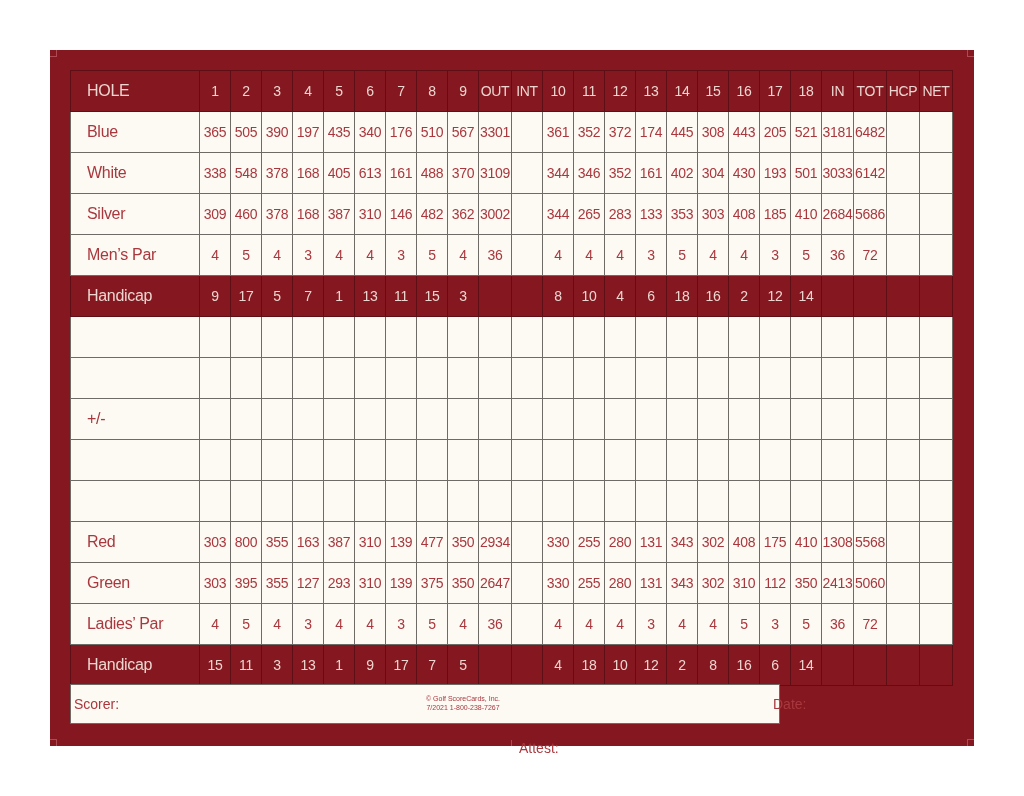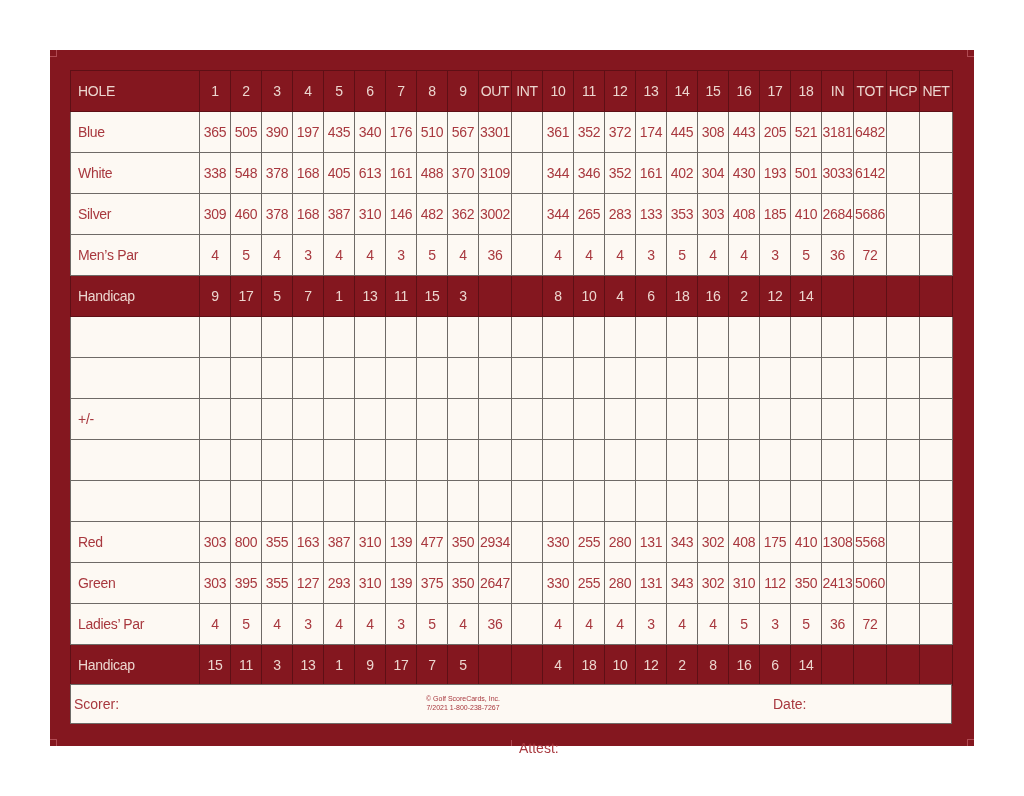--- a/index.html
+++ b/index.html
@@ -6,23 +6,23 @@
     body { width: 1024px; height: 796px; position: relative; overflow: hidden;
       font-family: "Liberation Sans", "DejaVu Sans", sans-serif; }
     .card { position: absolute; left: 50px; top: 50px; width: 924px; height: 696px;
       background: #84171f; }
     .corner { position: absolute; width: 6px; height: 6px; border: 1px solid #b04a52; }
     .grid { position: absolute; left: 20px; top: 20px; width: 882px; border-collapse: collapse;
       table-layout: fixed; }
     .grid td { border: 1px solid #6e6a66; height: 40px; padding: 0; text-align: center;
       font-size: 14px; color: #a8383e; background: #fdf9f3; white-space: nowrap; overflow: hidden;
       letter-spacing: -0.3px; }
-    .grid td.lbl { text-align: left; padding-left: 7px; font-size: 14px; }
+    .grid td.lbl { text-align: left; padding-left: 16px; font-size: 16px; }
     .grid tr.dark td { background: #84171f; color: #ecd6cf; border-color: #5e0f15; }
-    .sigrow { position: absolute; left: 20px; top: 634px; width: 882px; height: 40px;
+    .sigrow { position: absolute; left: 20px; top: 634px; width: 710px; height: 40px;
       background: #fdf9f3; border: 1px solid #6e6a66; box-sizing: border-box; color: #a8383e; }
     .sig-label { position: absolute; top: 11px; font-size: 14px; }
     .copyright { position: absolute; left: 355px; top: 9px; font-size: 7px; line-height: 9px;
       color: #a8383e; text-align: center; }
     .tick { position: absolute; left: 461px; top: 690px; width: 1px; height: 6px; background: #b04a52; }
   </style>
 </head>
 <body>
 
 <div class="card">

